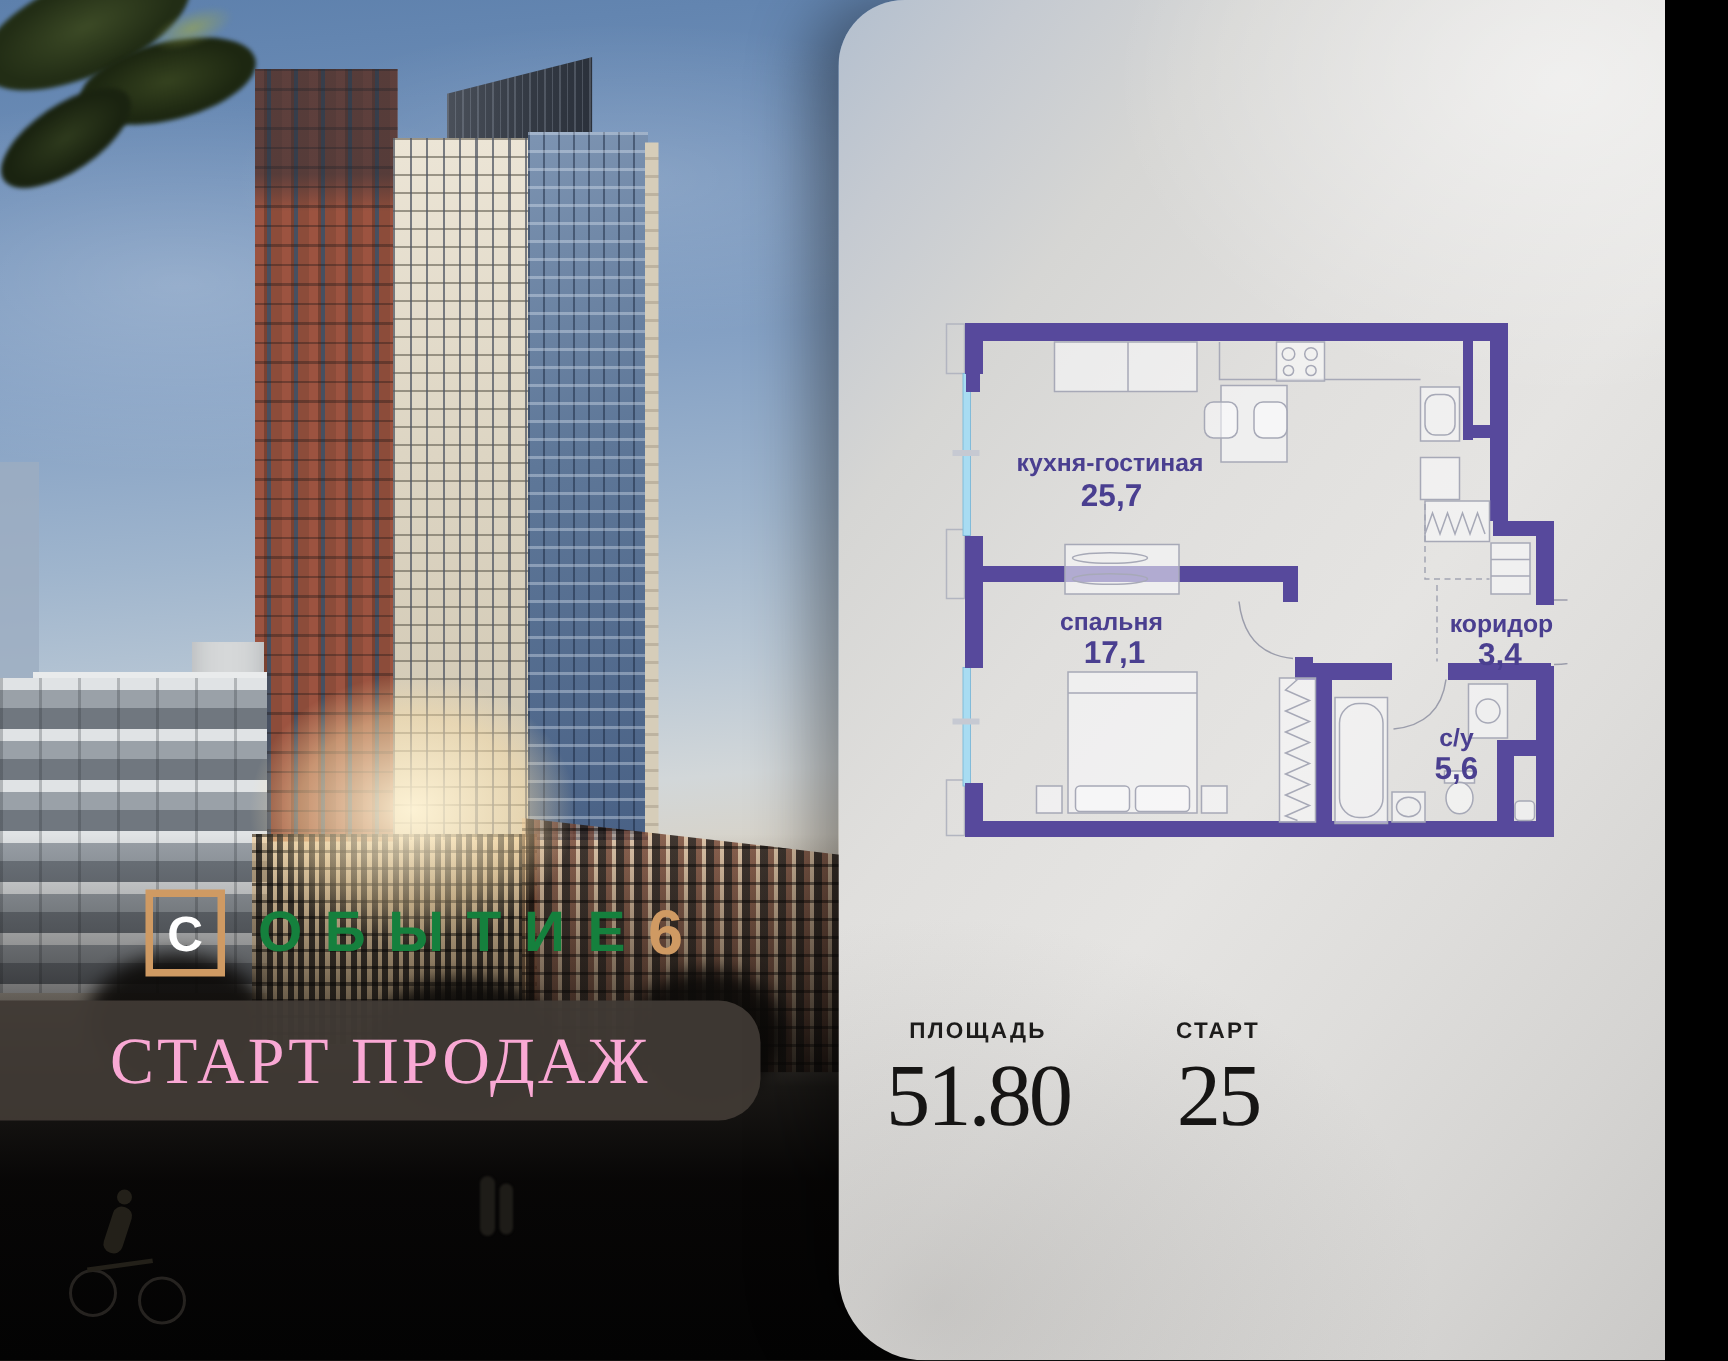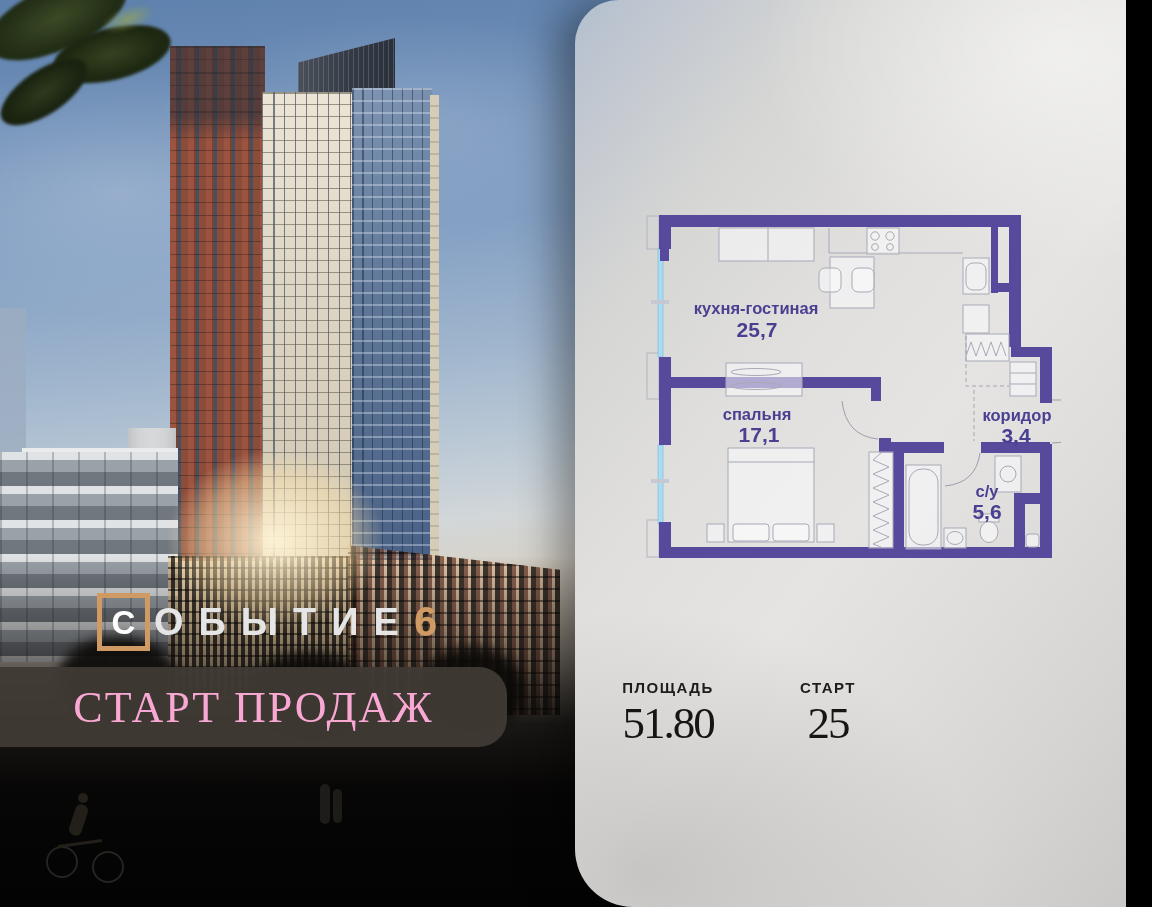--- a/index.html
+++ b/index.html
@@ -80,44 +80,44 @@
   .wheel { position:absolute; width:32px; height:32px; border:2px solid #262320; border-radius:50%; }
   .rider-body { position:absolute; left:72px; top:804px; width:13px; height:32px; background:#232019; border-radius:6px; transform:rotate(18deg); }
   .rider-head { position:absolute; left:78px; top:793px; width:10px; height:10px; background:#232019; border-radius:50%; }
   .bike-frame { position:absolute; left:58px; top:842px; width:44px; height:3px; background:#232019; transform:rotate(-8deg); }
   .ped { position:absolute; background:#1e1c18; border-radius:5px; filter:blur(.6px); }
 
   
   .logo-row { position:absolute; left:97px; top:592px; height:60px; display:flex; align-items:center; }
   .logo-box { width:53px; height:58px; border:5px solid #cf9a63; display:flex; align-items:center; justify-content:center; }
   .logo-box span { color:#fff; font-size:33px; font-weight:bold; line-height:1; }
-  .logo-word { margin-left:4px; color:#e5e5e5; font-size:38px; font-weight:bold; letter-spacing:15px; line-height:1; }
+  .logo-word { margin-left:22px; color:#15803d; font-size:38px; font-weight:bold; letter-spacing:15px; line-height:1; }
   .logo-num { margin-left:0px; color:#cf9a63; font-size:42px; font-weight:bold; line-height:1; }
 
   
   .banner { position:absolute; left:0; top:667px; width:507px; height:80px;
     background:rgba(64,58,53,.95); border-radius:0 28px 28px 0;
     display:flex; align-items:center; justify-content:center; }
   .banner span { color:#f9a8d4; font-family:"Liberation Serif", serif; font-size:44px; letter-spacing:2px; white-space:nowrap; }
 
   
-  .card { position:absolute; left:575px; top:0; width:551px; height:907px;
+  .card { position:absolute; left:559px; top:0; width:551px; height:907px;
     border-radius:44px 0 0 58px;
     box-shadow:-18px 0 42px rgba(0,0,0,.38);
     background:
       radial-gradient(430px 300px at 88% 6%, rgba(255,255,255,.5), transparent 70%),
       radial-gradient(460px 360px at 12% 96%, rgba(125,123,120,.28), transparent 72%),
       linear-gradient(128deg,#b3bfce 0%, #c5cad1 10%, #d6d6d4 22%, #e0dfdd 38%, #e5e4e2 55%, #dedddb 70%, #d5d4d2 85%, #cac9c7 100%);
   }
   .plan { position:absolute; left:66px; top:205px; width:420px; height:365px; }
 
   .stats { position:absolute; left:0; top:655px; width:593px; height:120px; }
   .stat { position:absolute; width:180px; text-align:center;margin-top:24px; }
   .stat-label { font-size:15px; font-weight:bold; letter-spacing:1.5px; color:#1d1c1b; }
-  .stat-value { margin-top:5px; font-family:"Liberation Serif", serif; font-size:45px; letter-spacing:-2px; color:#161514; line-height:1; }
+  .stat-value { margin-top:5px; font-family:"Liberation Serif", serif; font-size:59px; letter-spacing:-2px; color:#161514; line-height:1; }
   .s0 { left:3px; } .s1 { left:163px; } .s2 { left:313px; }
 </style>
 </head>
 <body>
 
 <div class="stage">
 
   <div class="photo">
     <div class="sky"></div>
     <div class="leaf l1"></div>

